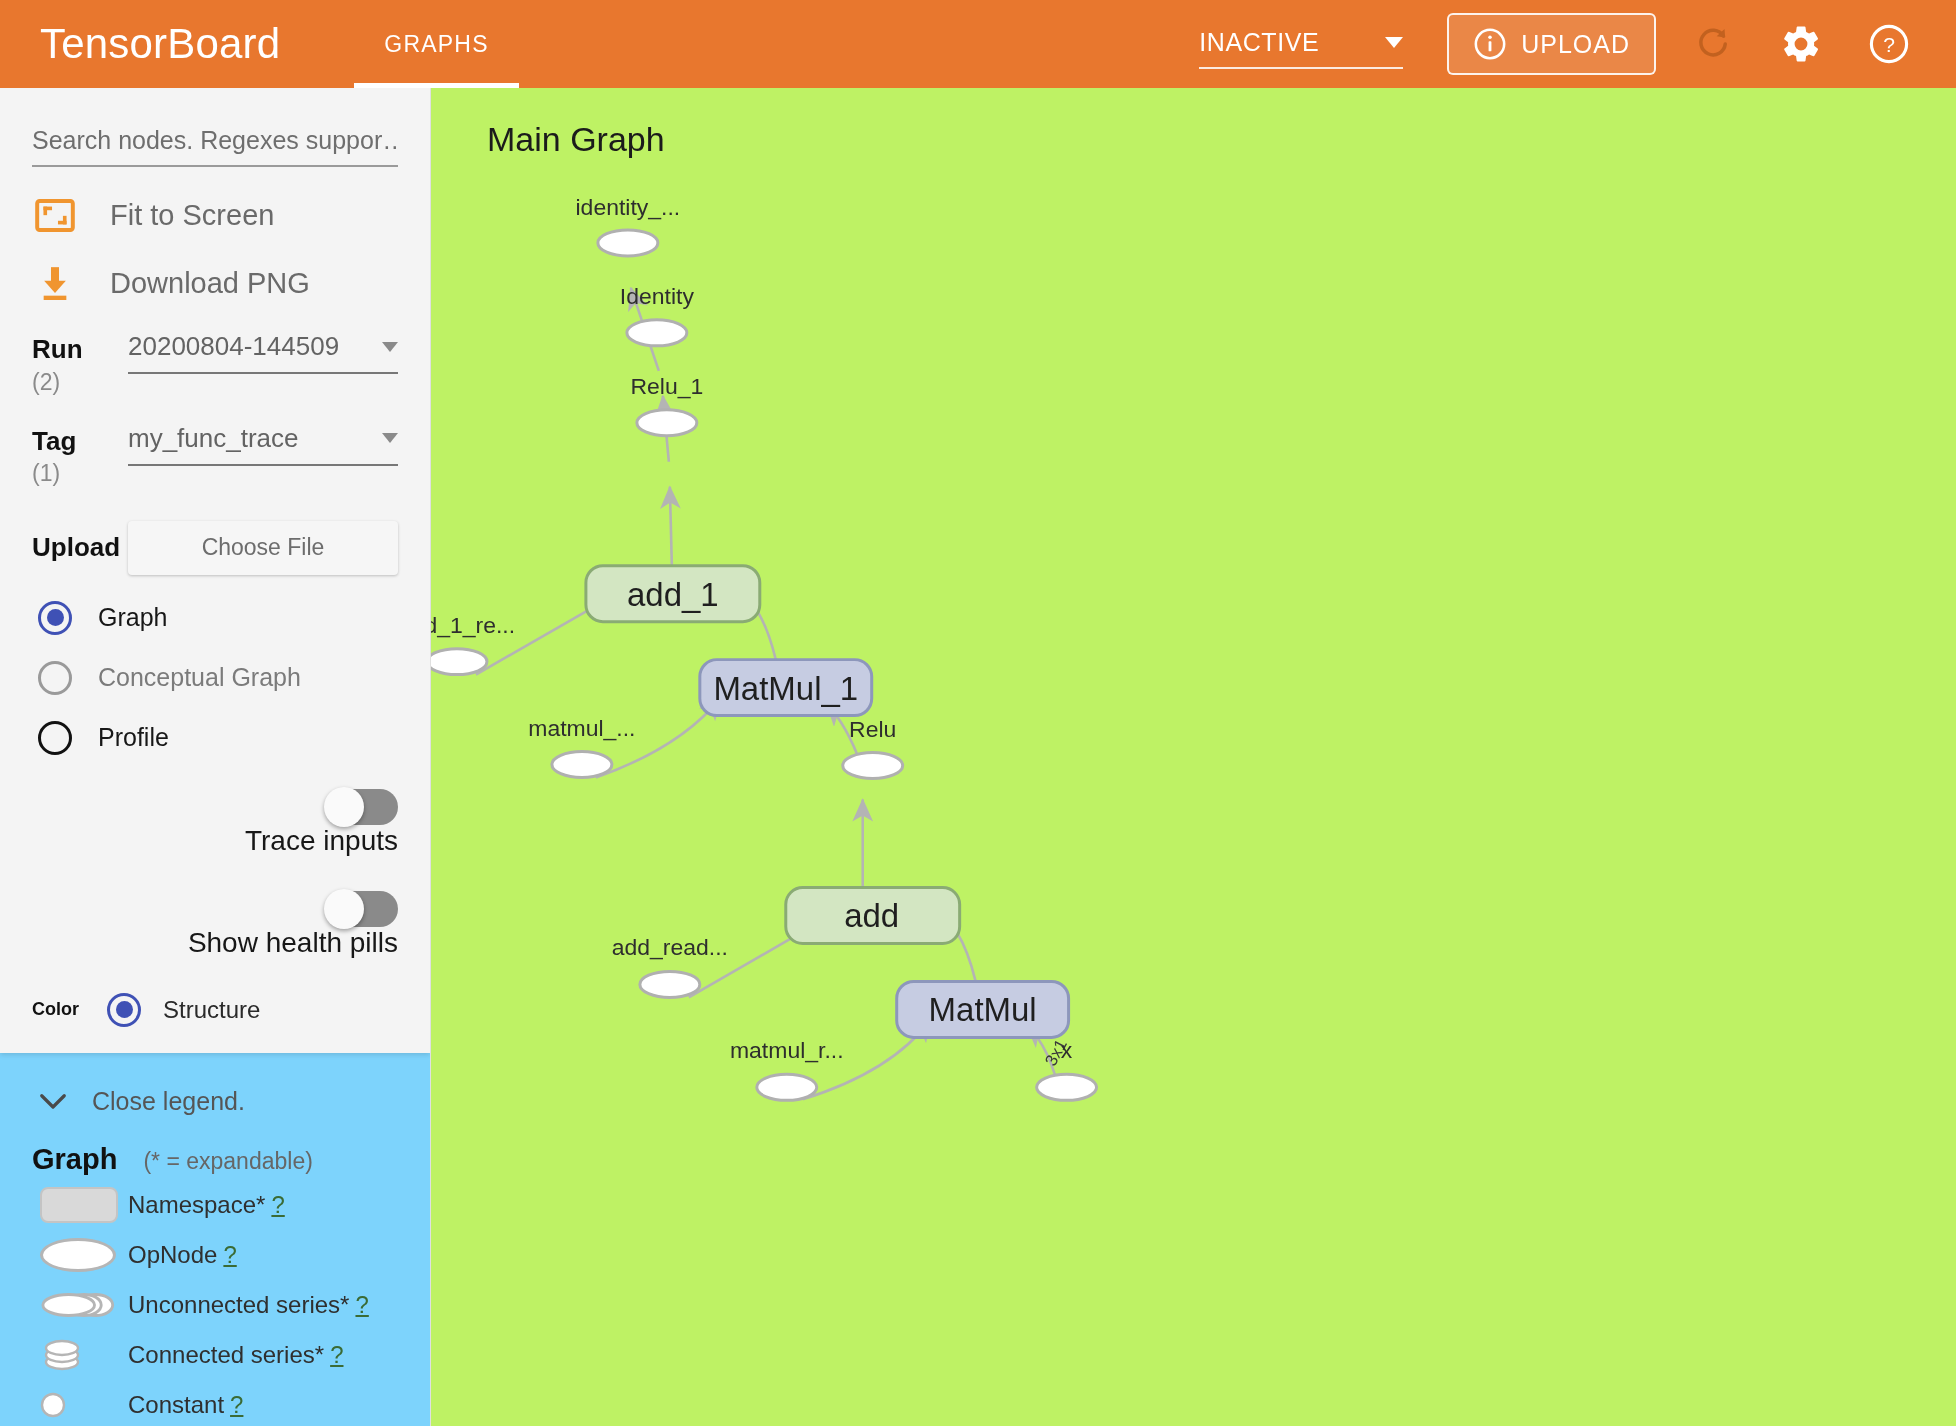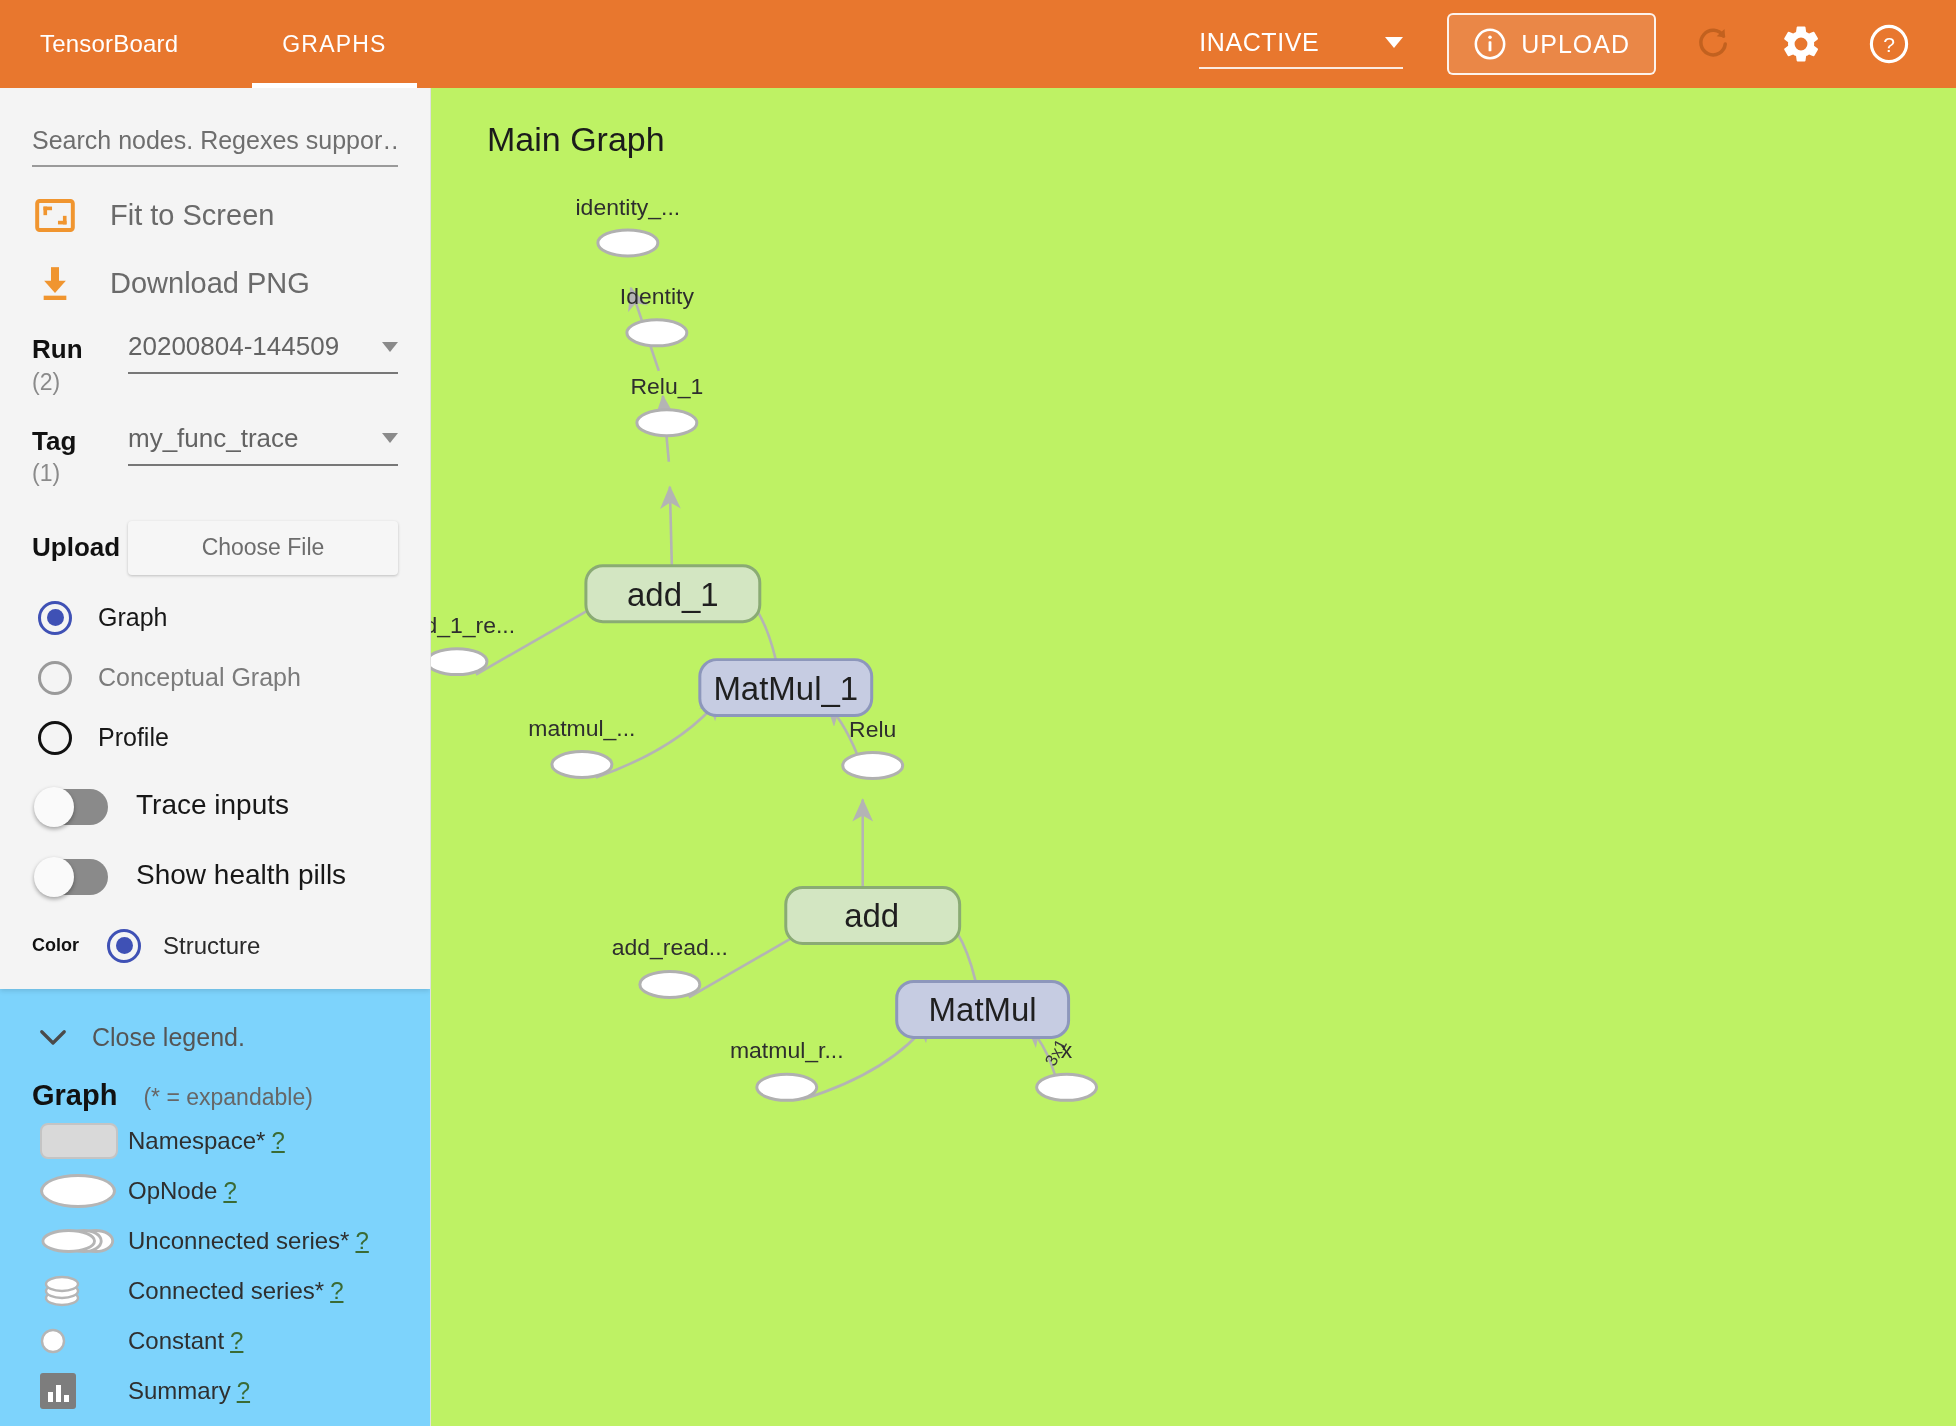--- a/index.html
+++ b/index.html
@@ -24,21 +24,21 @@
     height: 88px;
     min-height: 88px;
     background: #e8772e;
     display: flex;
     align-items: center;
     position: relative;
     z-index: 5;
   }
   .brand {
     color: #fff;
-    font-size: 24px;
+    font-size: 42px;
     margin-left: 40px;
     letter-spacing: 0.2px;
     white-space: nowrap;
     text-align: right;
   }
   .nav-tabs {
     display: flex;
     align-items: stretch;
     height: 88px;
     margin-left: 74px;
@@ -263,23 +263,24 @@
   .radio.disabled { border-color: #9a9a9a; }
   .radio-label {
     margin-left: 26px;
     font-size: 25px;
     color: #171717;
   }
   .radio-label.disabled { color: #7b7b7b; }
 
   .toggle-row {
     display: flex;
-    align-items: flex-start;
+    align-items: flex-end;
     margin-top: 34px;
     cursor: pointer;
+    flex-direction: column;
   }
   .toggle {
     width: 72px; min-width: 72px; height: 36px;
     border-radius: 18px;
     background: #8a8a8a;
     position: relative;
     margin-left: 4px;
   }
   .toggle .knob {
     position: absolute;

